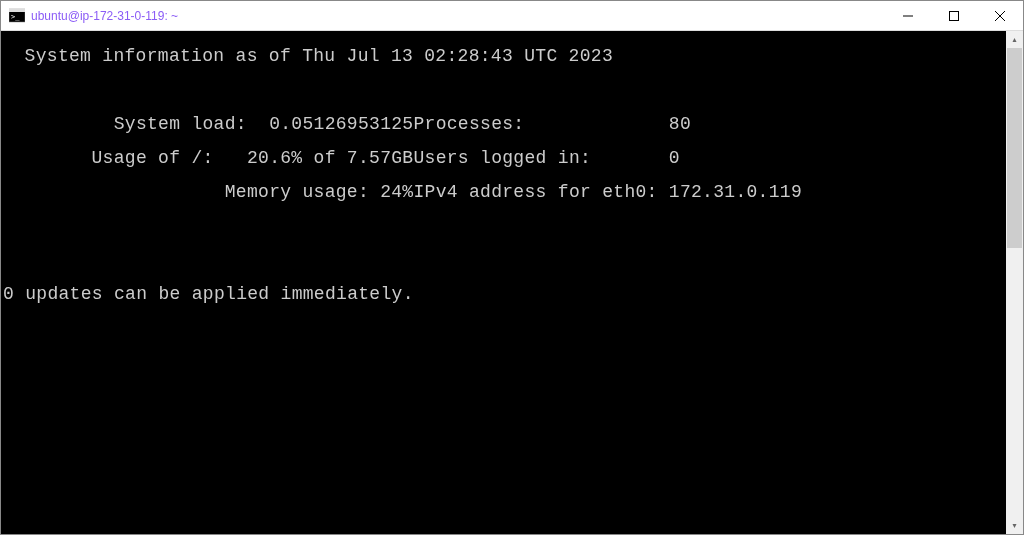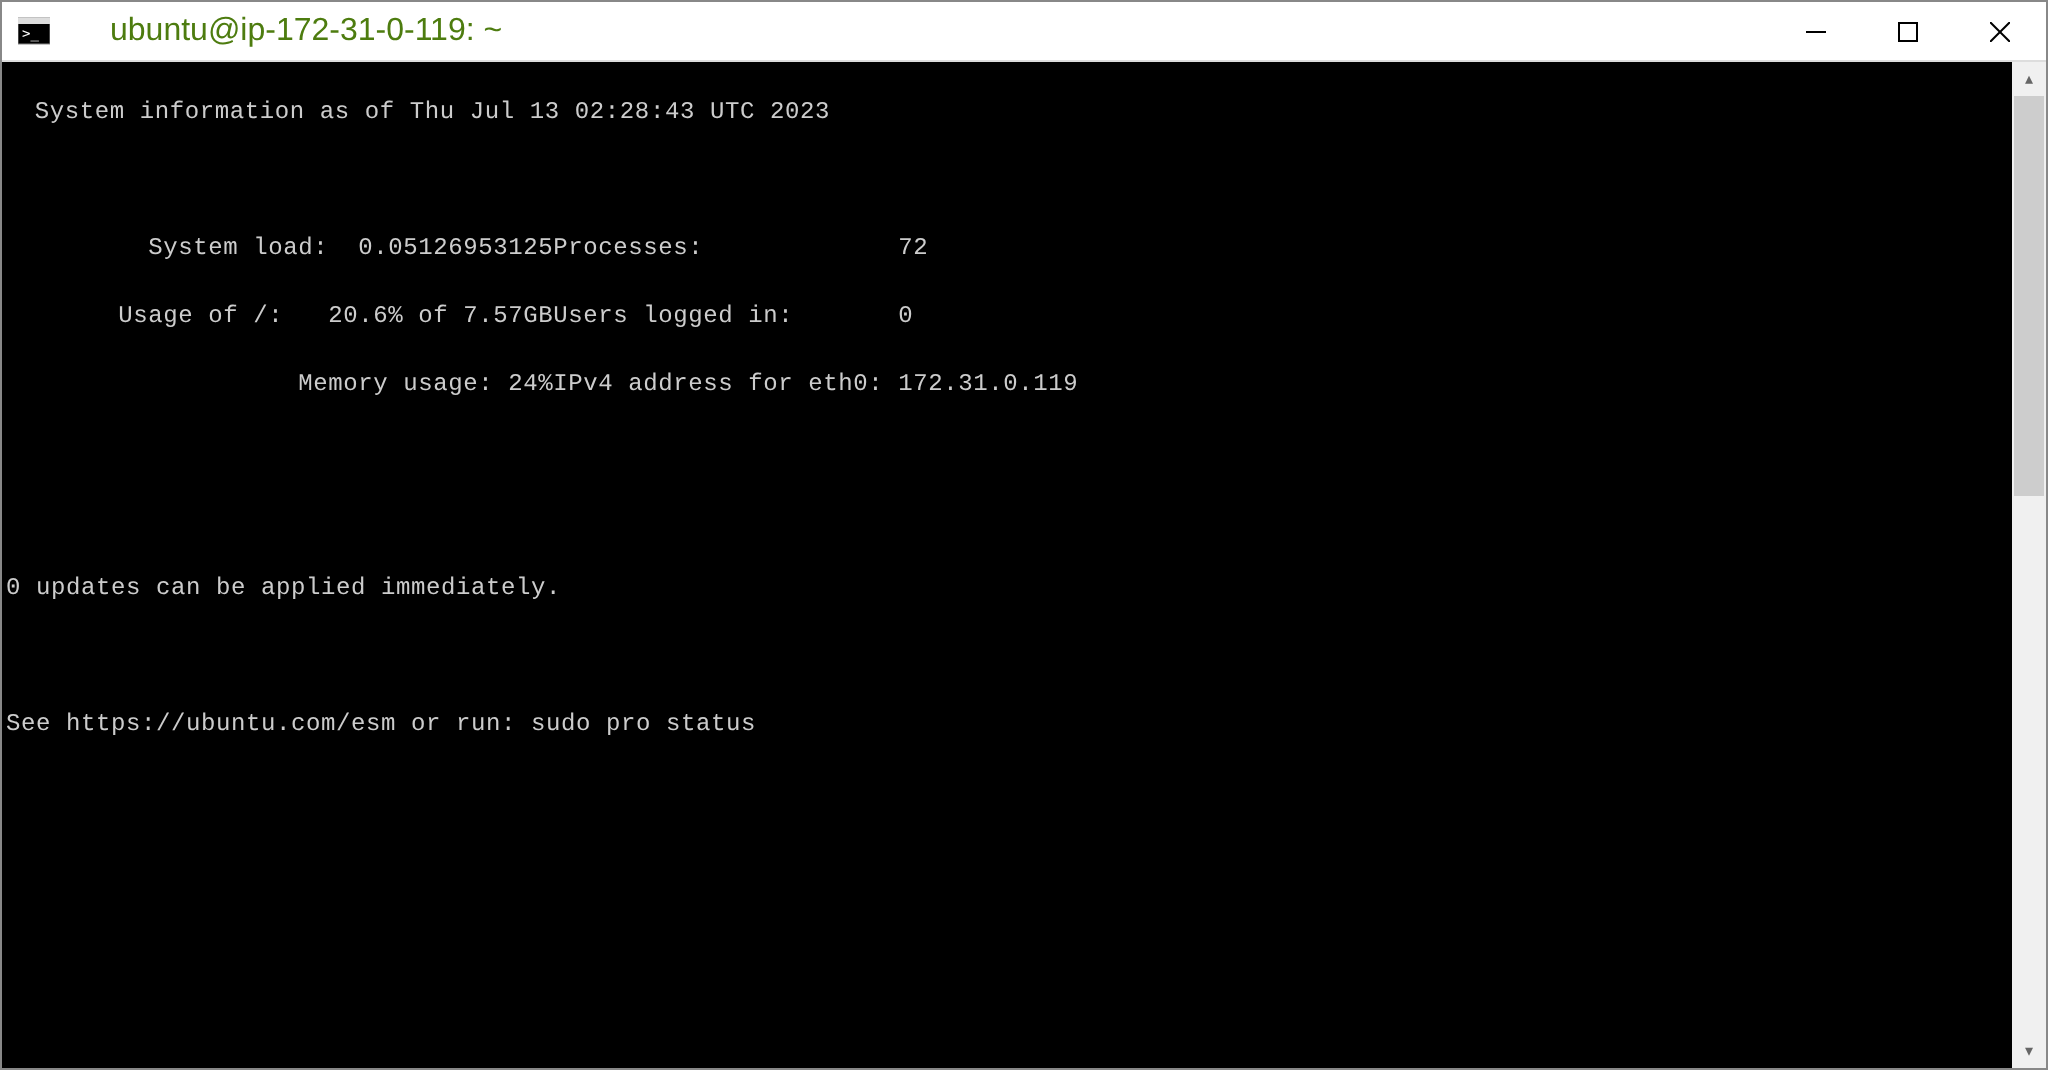--- a/index.html
+++ b/index.html
@@ -37,24 +37,23 @@
       margin-right: 6px;
       display: flex;
       align-items: center;
       justify-content: center;
     }
     .titlebar-icon svg {
       width: 16px;
       height: 16px;
     }
     .titlebar-text {
-      font-size: 16px;
-      color: #4d7c0f;
+      font-size: 12px;
+      color: #8b5cf6;
       flex: 1;
-      margin-left: 24px;
     }
     .titlebar-controls {
       display: flex;
       height: 100%;
     }
     .titlebar-btn {
       width: 46px;
       height: 100%;
       display: flex;
       align-items: center;
@@ -70,21 +69,21 @@
       flex: 1;
       display: flex;
       background: #000;
       overflow: hidden;
     }
     .terminal {
       flex: 1;
       background: #000;
       color: #ccc;
       font-family: 'Consolas', 'Courier New', monospace;
-      font-size: 12px;
+      font-size: 18px;
       line-height: 17px;
       padding: 0 16px 0 2px;
       white-space: pre;
       overflow: hidden;
       letter-spacing: 0.3px;
     }
     .scrollbar {
       width: 17px;
       background: #f0f0f0;
       position: relative;
@@ -145,28 +144,27 @@
             <line x1="10" y1="0" x2="0" y2="10" stroke="#000" stroke-width="1"></line>
           </svg>
       </div>
     </div>
   </div>
 
   <div class="terminal-area">
     <div class="terminal">
 <span class="line indent2">System information as of Thu Jul 13 02:28:43 UTC 2023</span>
 <span class="line"> </span>
-<span class="line indent2 two-col"><span class="col-a">System load:  0.05126953125</span><span>Processes:             72</span></span>
+<span class="line indent2 two-col"><span class="col-a">System load:  0.05126953125</span><span>Processes:             80</span></span>
 <span class="line indent2 two-col"><span class="col-a">Usage of /:   20.6% of 7.57GB</span><span>Users logged in:       0</span></span>
 <span class="line indent2 two-col"><span class="col-a">Memory usage: 24%</span><span>IPv4 address for eth0: 172.31.0.119</span></span>
 <span class="line"> </span>
 <span class="line"> </span>
 <span class="line">0 updates can be applied immediately.</span>
 <span class="line"> </span>
-<span class="line">See https://ubuntu.com/esm or run: sudo pro status</span>
 <span class="line"> </span>
 <span class="line"> </span>
 
 
 
 
 
 
 
 

